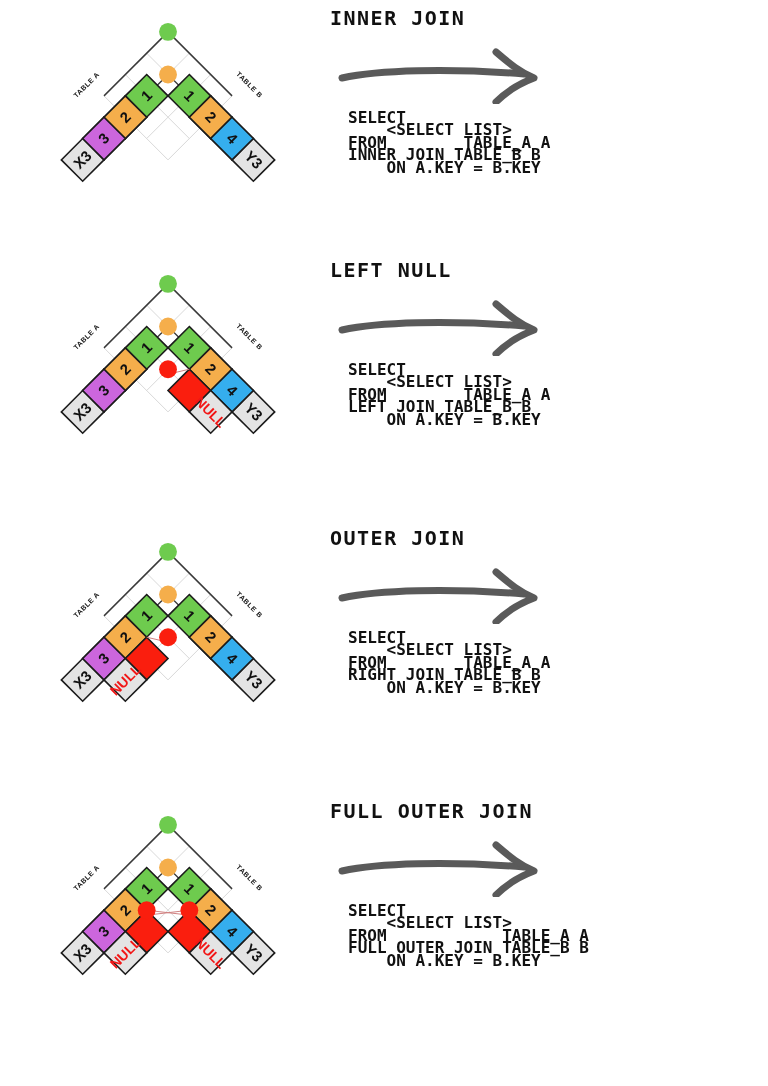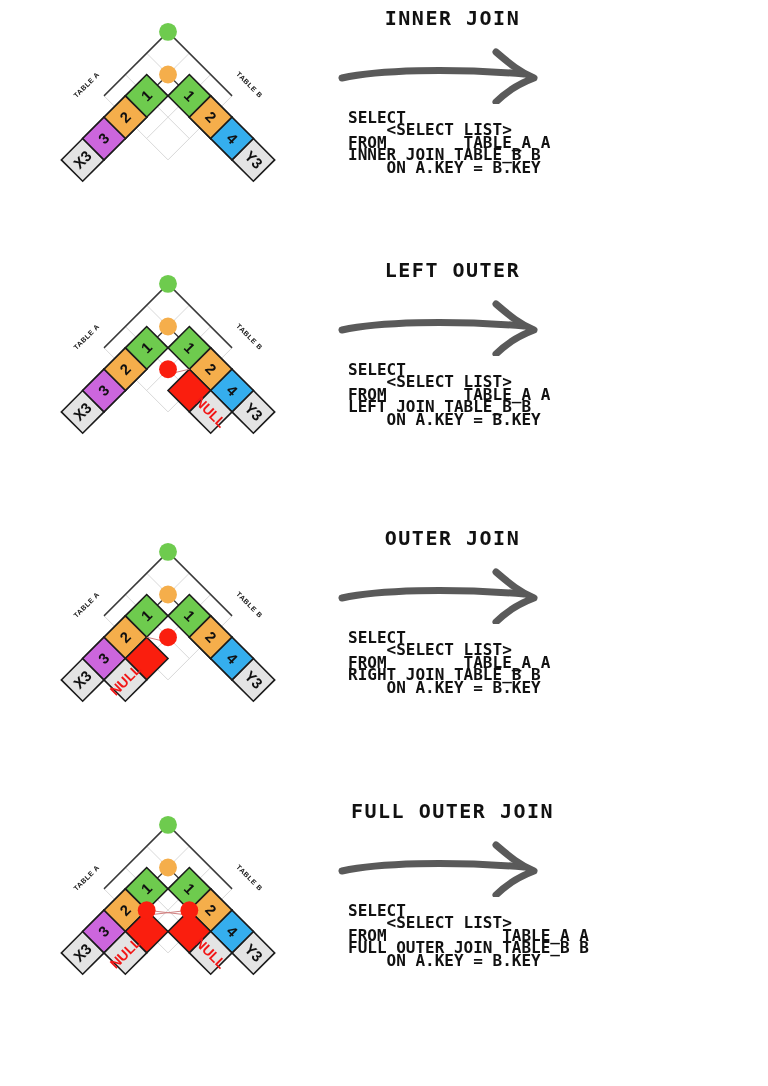--- a/index.html
+++ b/index.html
@@ -14,21 +14,21 @@
   .s2{height:273px;}
   .s3{height:293px;}
 
   
   .diagram{position:absolute;left:0;top:0;width:340px;height:260px;}
   .dgrid{position:absolute;left:0;top:0;width:340px;height:260px;}
 
   
   .midcol{position:absolute;left:330px;top:0;width:245px;height:260px;}
   .jtitle{
-    position:absolute;left:0;top:6px;width:245px;text-align:center;
+    position:absolute;left:0;top:6px;width:245px;
     font-family:"DejaVu Sans Mono","Liberation Mono",monospace;
     font-weight:bold;font-size:20px;letter-spacing:1.5px;color:#111;
     white-space:nowrap;
   }
   .arrow{position:absolute;left:8px;top:48px;width:220px;height:56px;}
   .sqlblock{
     position:absolute;left:18px;top:112px;
     font-family:"DejaVu Sans Mono","Liberation Mono",monospace;
     font-weight:bold;font-size:16px;line-height:12.4px;
     color:#111;white-space:pre;letter-spacing:0px;
@@ -193,21 +193,21 @@
           </g>
           <circle cx="168" cy="18" r="9" fill="#6ECB4E"></circle>
           <circle cx="168" cy="61" r="9" fill="#F5AE4B"></circle>
           <line x1="168" y1="109" x2="189.5" y2="104" stroke="#d08080" stroke-width="1"></line>
           <circle cx="168" cy="104" r="9" fill="#FA1E0E"></circle>
           <text x="85.85000000000001" y="71.30000000000001" text-anchor="middle" dominant-baseline="central" font-family="&quot;Liberation Sans&quot;,sans-serif" font-weight="bold" font-size="7" letter-spacing="0.6" fill="#111" transform="rotate(-45 85.85000000000001 71.30000000000001)">TABLE A</text>
           <text x="250.14999999999998" y="71.30000000000001" text-anchor="middle" dominant-baseline="central" font-family="&quot;Liberation Sans&quot;,sans-serif" font-weight="bold" font-size="7" letter-spacing="0.6" fill="#111" transform="rotate(45 250.14999999999998 71.30000000000001)">TABLE B</text>
         </svg>
       </div>
       <div class="midcol">
-        <div class="jtitle">LEFT OUTER</div>
+        <div class="jtitle">LEFT NULL</div>
         <div class="arrow"><svg viewBox="0 0 220 56" width="220" height="56" class="arrow-svg">
             <path d="M4,30 C40,22 110,20 186,26" stroke="#5A5A5A" stroke-width="7" stroke-linecap="round" fill="none"></path>
             <path d="M158,4 C172,16 182,24 196,30 C180,36 168,44 158,54" stroke="#5A5A5A" stroke-width="7" stroke-linecap="round" stroke-linejoin="round" fill="none"></path>
           </svg></div>
         <div class="sqlblock">SELECT
     &lt;SELECT LIST&gt;
 FROM        TABLE_A A
 LEFT JOIN TABLE_B B
     ON A.KEY = B.KEY</div>
       </div>

